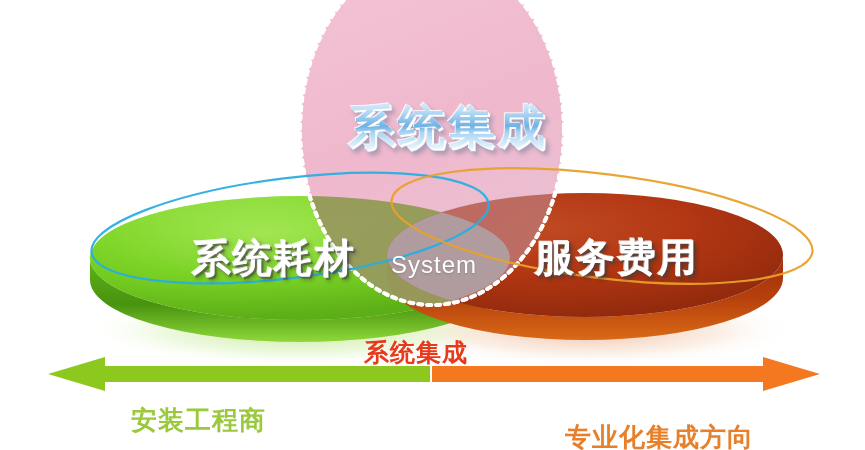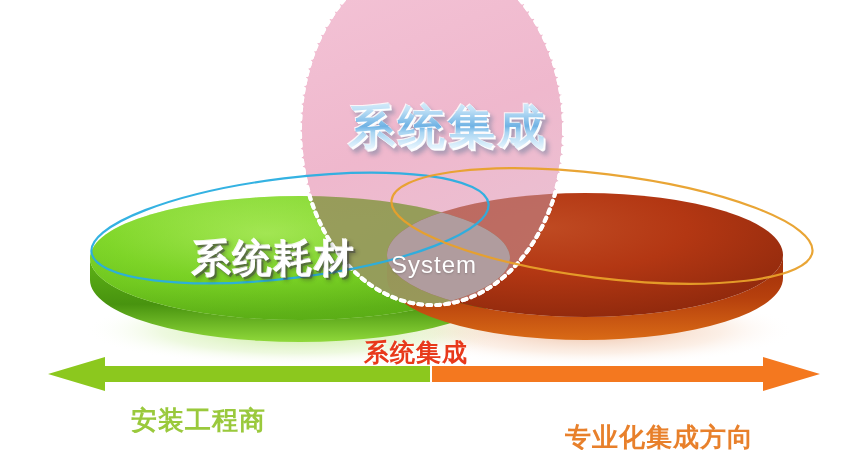--- a/index.html
+++ b/index.html
@@ -220,20 +220,21 @@
     </g>
     <g>
       <polygon points="820,374 763,357 763,366 432,366 432,382 763,382 763,391" fill="#F4781F"></polygon>
     </g>
   </svg>
 
   <div class="label" id="label-system-integration">系统集成</div>
 
   <div class="label disc-label" id="label-consumables">系统耗材</div>
 
+  <div class="label disc-label" id="label-service-fee">服务费用</div>
 
   <div class="label" id="label-system-center">System</div>
 
   <div class="label" id="label-integrator">系统集成</div>
 
   <div class="label" id="label-installer">安装工程商</div>
 
   <div class="label" id="label-direction">专业化集成方向</div>
 
 </div>

